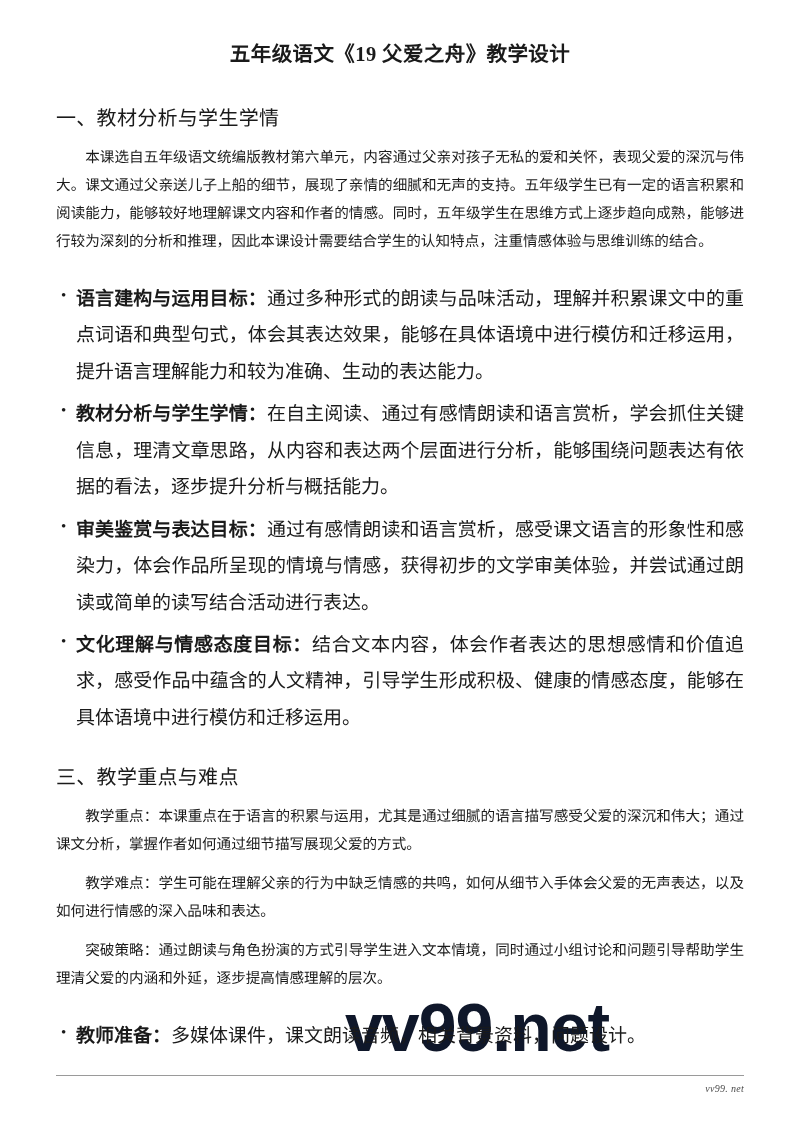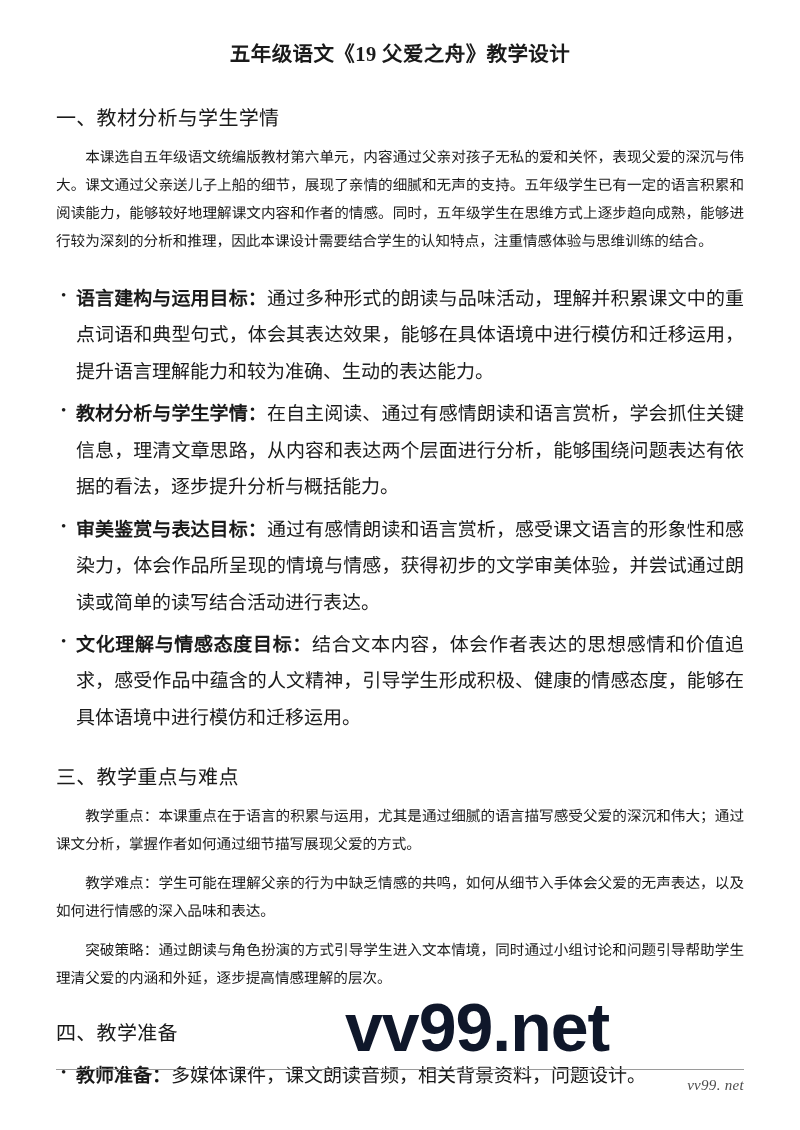--- a/index.html
+++ b/index.html
@@ -119,21 +119,21 @@
     bottom: 36px;
     z-index: 1;
   }
   .footer-rule {
     border: none;
     border-top: 1px solid #9a9a9a;
     margin: 0 0 7px 0;
   }
   .footer-text {
     text-align: right;
-    font-size: 15px;
+    font-size: 10px;
     font-style: italic;
     color: #4a4a4a;
     font-family: "Liberation Serif", "DejaVu Serif", serif;
     letter-spacing: 0.3px;
   }
 </style>
 </head>
 <body>
 
 <div class="page">
@@ -159,21 +159,20 @@
     </div>
 
     <div class="section">
       <h2 class="section-heading">三、教学重点与难点</h2>
       <p class="para">教学重点：本课重点在于语言的积累与运用，尤其是通过细腻的语言描写感受父爱的深沉和伟大；通过课文分析，掌握作者如何通过细节描写展现父爱的方式。</p>
       <p class="para">教学难点：学生可能在理解父亲的行为中缺乏情感的共鸣，如何从细节入手体会父爱的无声表达，以及如何进行情感的深入品味和表达。</p>
       <p class="para">突破策略：通过朗读与角色扮演的方式引导学生进入文本情境，同时通过小组讨论和问题引导帮助学生理清父爱的内涵和外延，逐步提高情感理解的层次。</p>
     </div>
 
     <div class="section">
-      <h2 class="section-heading">四、教学准备</h2>
       <ul class="bullets tight">
         <li><span class="bullet-label">教师准备：</span><span>多媒体课件，课文朗读音频，相关背景资料，问题设计。</span></li>
       </ul>
     </div>
 
   </div>
 
   <div class="footer">
     <hr class="footer-rule">
     <div class="footer-text">vv99. net</div>

